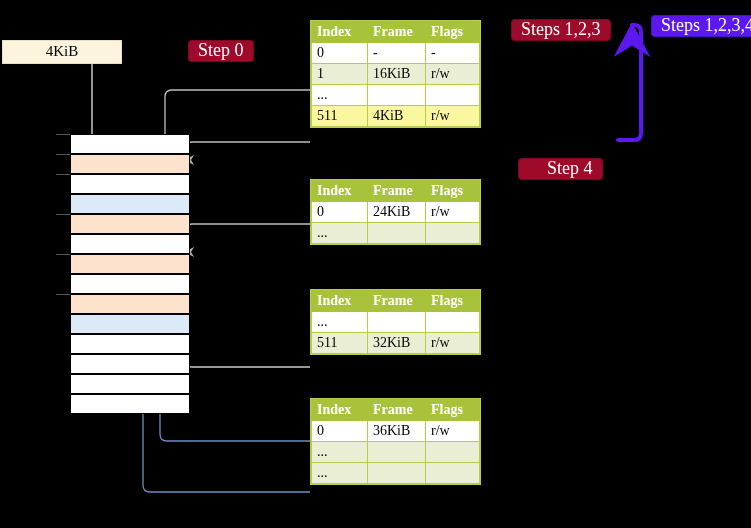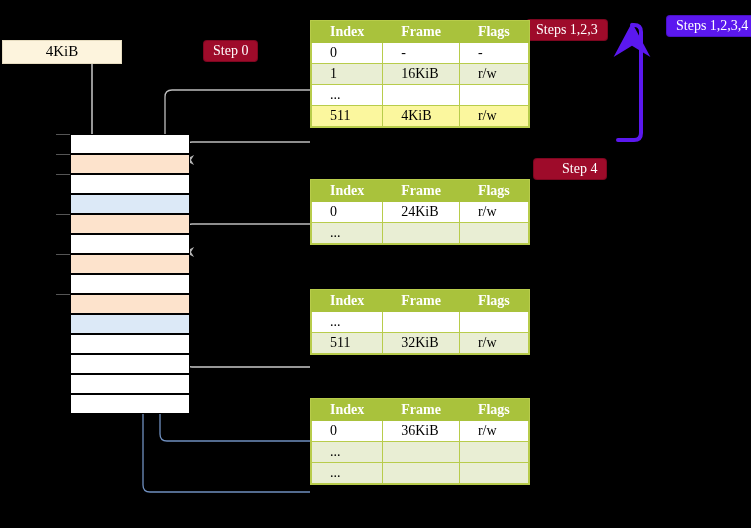--- a/index.html
+++ b/index.html
@@ -7,27 +7,26 @@
     width:751px;height:528px;position:relative;overflow:hidden;
     font-family:"Liberation Serif", serif;
     color:#000;
   }
   .stage{position:absolute;left:0;top:0;width:751px;height:528px;}
 
   
   .badge{
     position:absolute;
     font-family:"Liberation Serif", serif;
-    font-size:14px;
+    font-size:18px;
     color:#ffffff;
     padding:2px 9px 3px 9px;
     border-radius:3px;
     white-space:nowrap;
     line-height:15px;
-    margin-left:15px;
   }
   .badge-red{background:#9e0b2a;box-shadow:0 0 0 1px #7d0620;}
   .badge-blue{background:#5b18ef;box-shadow:0 0 0 1px #4a10c9;}
 
   
   .kib-box{
     position:absolute;
     background:#fdf4dd;
     border:1px solid #e6dcc0;
     text-align:center;
@@ -39,21 +38,21 @@
   
   .ptable{
     position:absolute;
     border-collapse:collapse;
     background:#ffffff;
     font-size:14px;
     box-shadow:0 0 0 1px #b8cc4b;
   }
   .ptable td,.ptable th{
     border:1px solid #b8cc4b;
-    padding:2px 18px;
+    padding:2px 5px;
     height:20px;
     text-align:left;
     font-weight:normal;
     vertical-align:middle;
     box-sizing:border-box;
   }
   .ptable th{
     background:#a9c23c;
     color:#ffffff;
     font-weight:bold;

